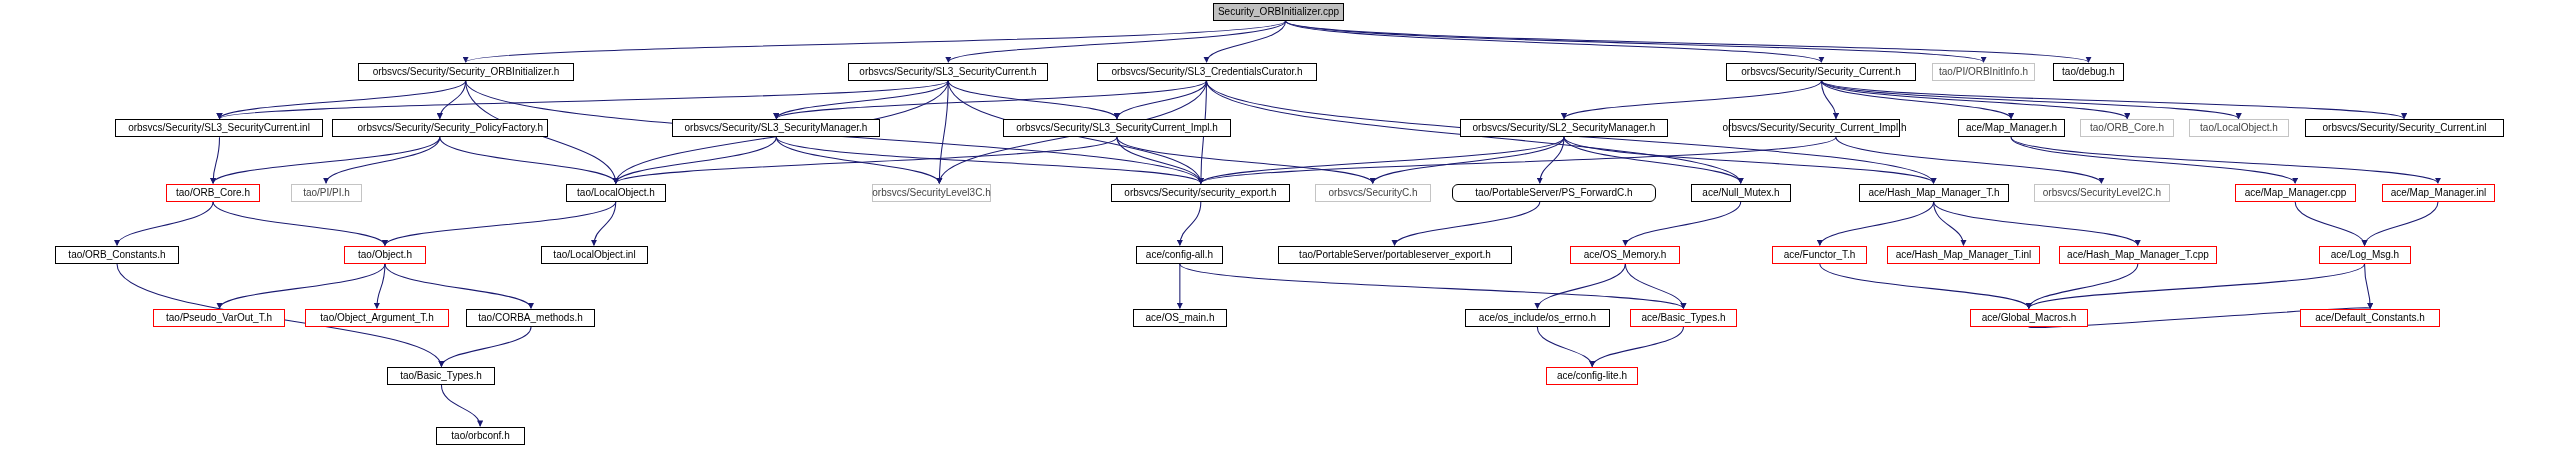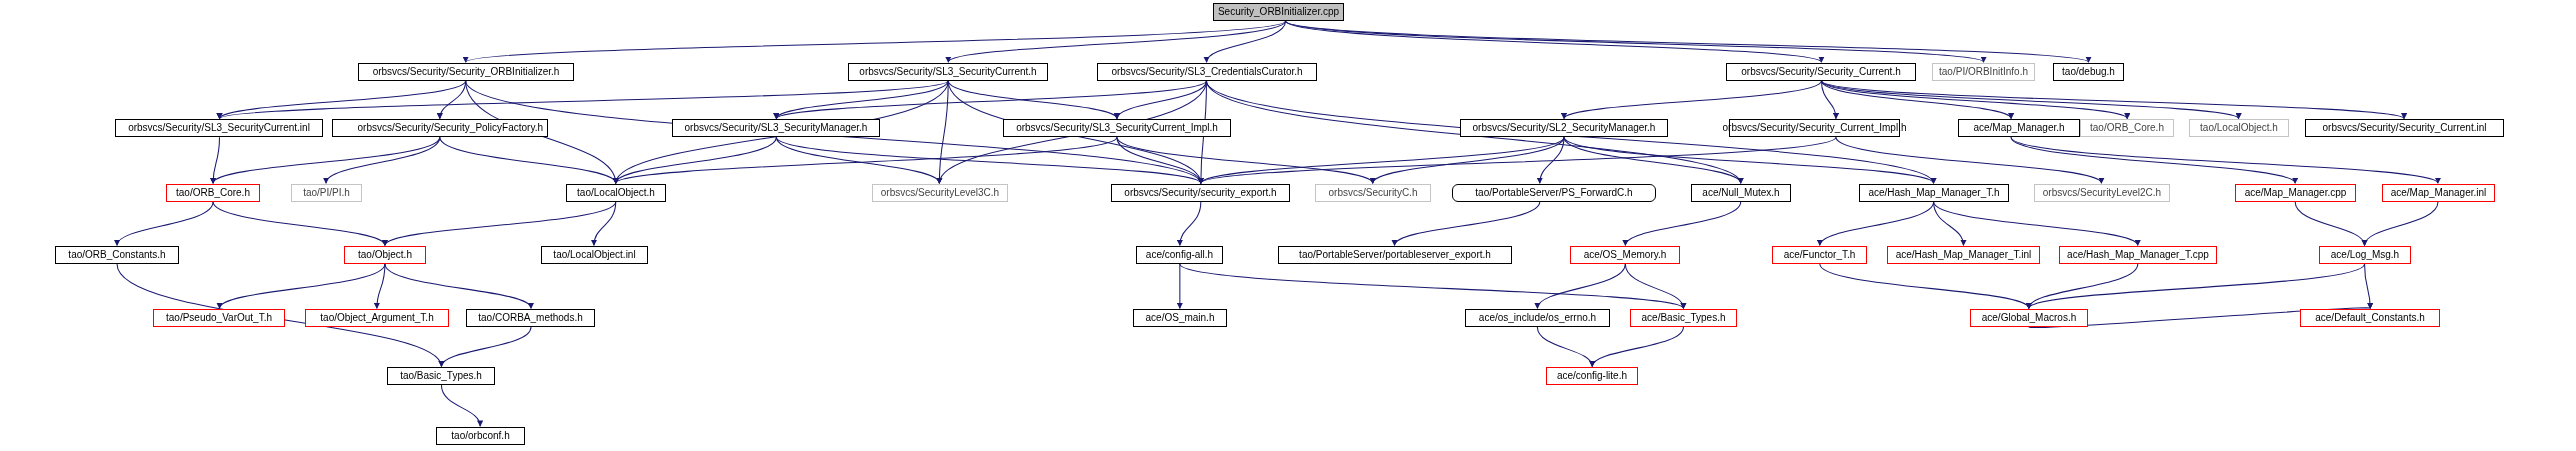--- a/index.html
+++ b/index.html
@@ -156,42 +156,42 @@
       </div>
       <div class="node" style="left: 1003px; top: 119px; width: 228px;">
         <span>orbsvcs/Security/SL3_SecurityCurrent_Impl.h</span>
       </div>
       <div class="node" style="left: 1460px; top: 119px; width: 208px;">
         <span>orbsvcs/Security/SL2_SecurityManager.h</span>
       </div>
       <div class="node" style="left: 1729px; top: 119px; width: 171px;">
         <span>orbsvcs/Security/Security_Current_Impl.h</span>
       </div>
-      <div class="node" style="left: 1958px; top: 119px; width: 122px;">
+      <div class="node" style="left: 1958px; top: 119px; width: 107px;">
         <span>ace/Map_Manager.h</span>
       </div>
       <div class="node grey" style="left: 2080px; top: 119px; width: 94px;">
         <span>tao/ORB_Core.h</span>
       </div>
       <div class="node grey" style="left: 2189px; top: 119px; width: 100px;">
         <span>tao/LocalObject.h</span>
       </div>
       <div class="node" style="left: 2305px; top: 119px; width: 199px;">
         <span>orbsvcs/Security/Security_Current.inl</span>
       </div>
       <div class="node red" style="left: 166px; top: 184px; width: 94px;">
         <span>tao/ORB_Core.h</span>
       </div>
       <div class="node grey" style="left: 291px; top: 184px; width: 71px;">
         <span>tao/PI/PI.h</span>
       </div>
       <div class="node" style="left: 566px; top: 184px; width: 100px;">
         <span>tao/LocalObject.h</span>
       </div>
-      <div class="node grey" style="left: 872px; top: 184px; width: 136px;">
+      <div class="node grey" style="left: 872px; top: 184px; width: 119px;">
         <span>orbsvcs/SecurityLevel3C.h</span>
       </div>
       <div class="node" style="left: 1111px; top: 184px; width: 179px;">
         <span>orbsvcs/Security/security_export.h</span>
       </div>
       <div class="node grey" style="left: 1315px; top: 184px; width: 116px;">
         <span>orbsvcs/SecurityC.h</span>
       </div>
       <div class="node" style="left: 1452px; top: 184px; width: 204px; border-radius: 6px;">
         <span>tao/PortableServer/PS_ForwardC.h</span>

